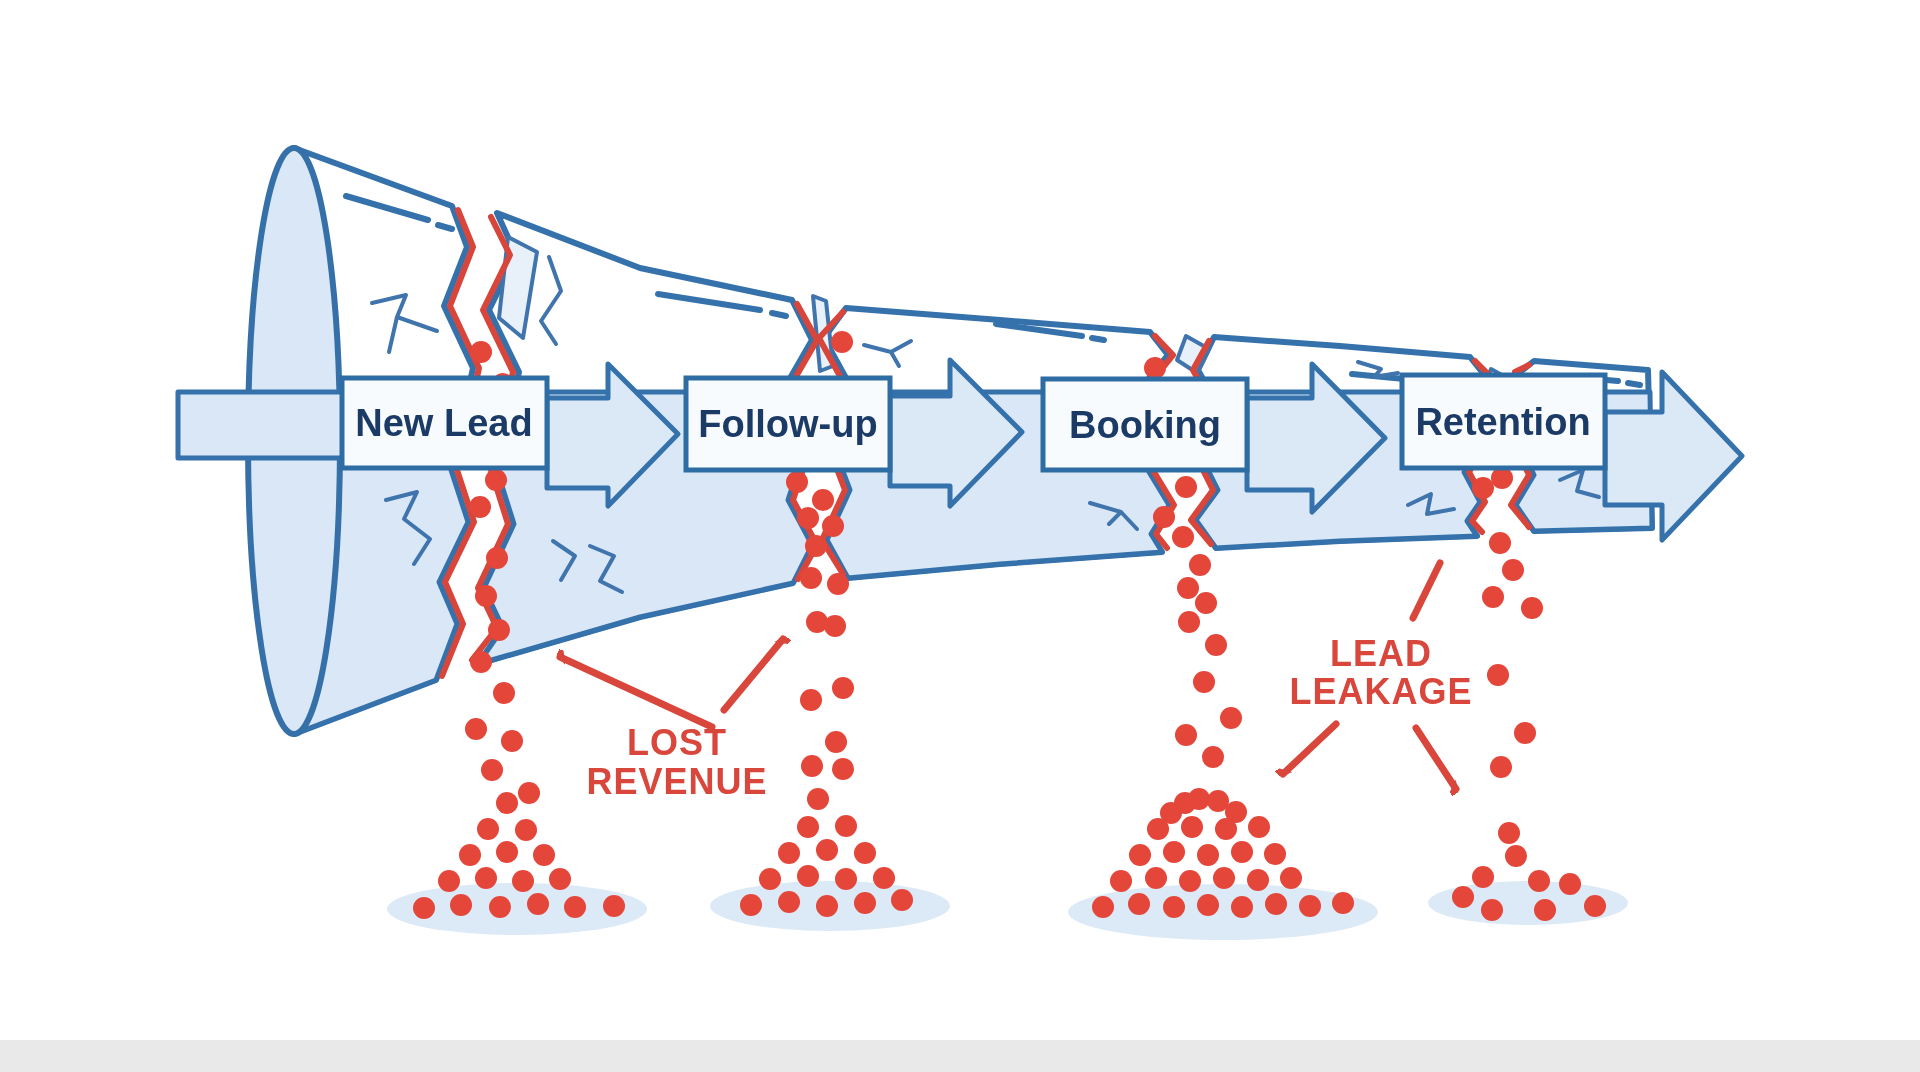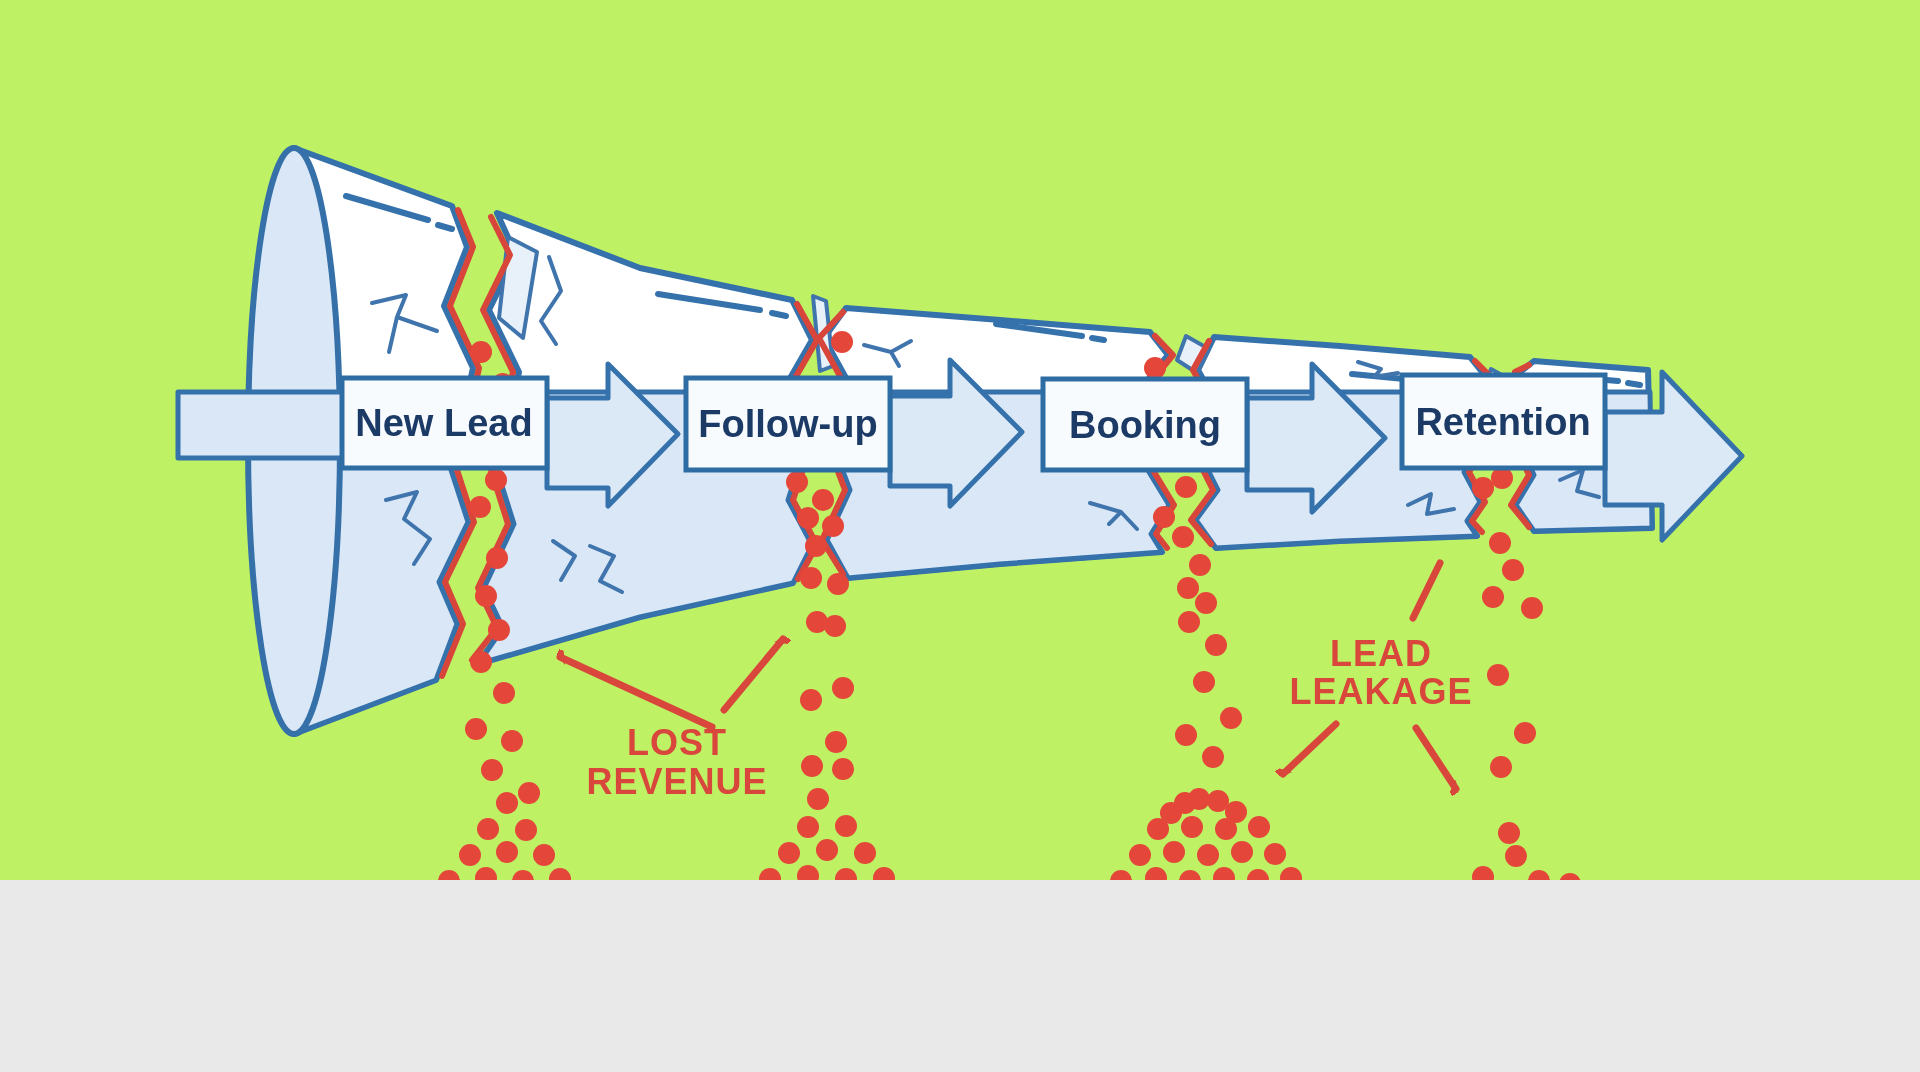--- a/index.html
+++ b/index.html
@@ -1,16 +1,16 @@
 <!DOCTYPE html>
 <html><head>
 <meta charset="utf-8">
 <style>
   html,body{margin:0;padding:0;background:#e9e9e9;}
-  .canvas{position:relative;width:1920px;height:880px;background:#bef264;overflow:hidden;
+  .canvas{position:relative;width:1920px;height:1040px;background:#ffffff;overflow:hidden;
           font-family:"Liberation Sans",sans-serif;}
   svg{position:absolute;left:0;top:0;}
   .seg{fill:#ffffff;stroke:#3571ab;stroke-width:6;stroke-linejoin:round;}
   .seglow{fill:#d9e7f6;stroke:#3571ab;stroke-width:5;stroke-linejoin:round;}
   .mouth{fill:#d9e7f6;stroke:#3670a9;stroke-width:6;}
   .entry{fill:#d9e7f6;stroke:#3571ab;stroke-width:5;stroke-linejoin:round;}
   .arrow{fill:#dbe9f7;stroke:#3571ab;stroke-width:5;stroke-linejoin:round;}
   .box{fill:#f8fbfe;stroke:#2e6da4;stroke-width:5;}
   .stage-label{font-family:"Liberation Sans",sans-serif;font-size:38px;font-weight:600;fill:#1c3a66;}
   .red-label{font-family:"Liberation Sans",sans-serif;font-size:36px;font-weight:700;fill:#d9463b;letter-spacing:1px;}

